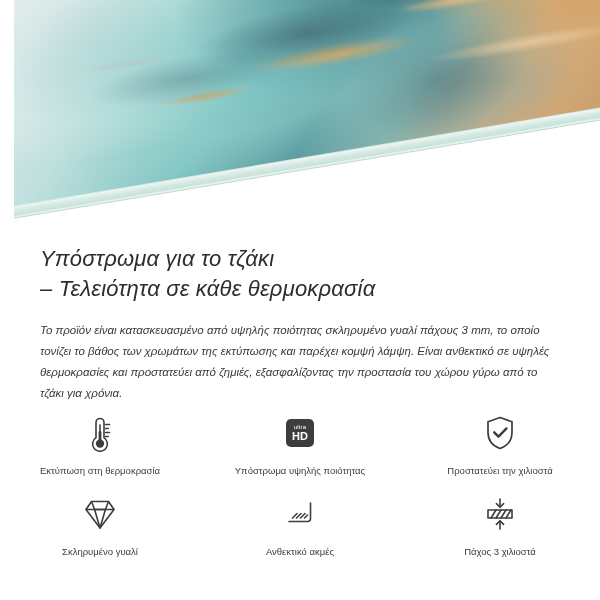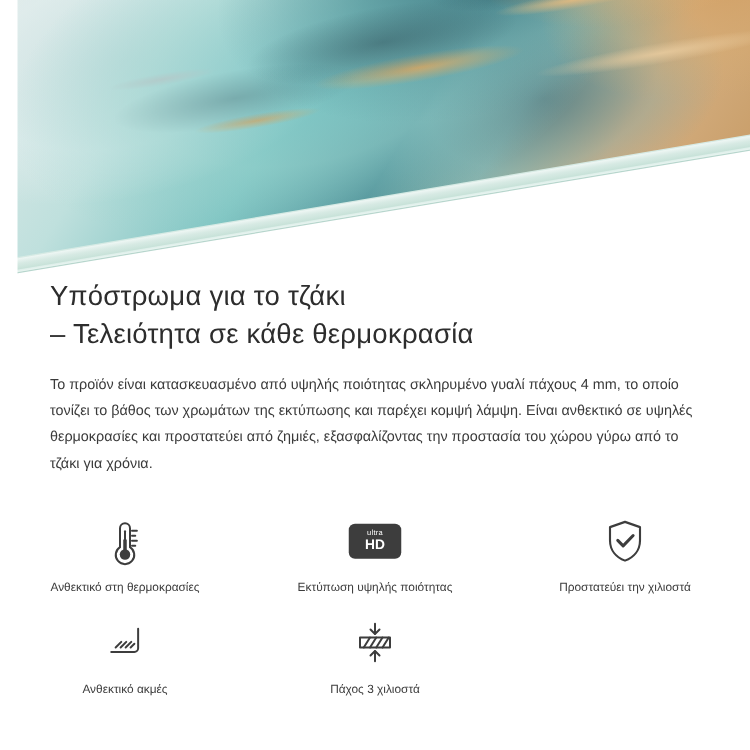--- a/index.html
+++ b/index.html
@@ -128,22 +128,23 @@
     border-radius: 50%;
   }
   .sparkle-1 { left: 505px; top: 168px; width: 30px; height: 30px; }
   .sparkle-2 { left: 536px; top: 182px; width: 18px; height: 18px; }
   .sparkle-3 { left: 521px; top: 192px; width: 12px; height: 12px; }
 
   
   .content {
     position: absolute;
     left: 0;
-    top: 206px;
-    width: 600px;
+    top: 228px;
+    width: 600px;
+    font-style: italic;
   }
   .headline {
     margin: 0;
     padding: 16px 40px 0 40px;
     font-size: 22px;
     line-height: 30px;
     font-weight: 400;
     color: #2d2d2d;
     letter-spacing: 0.2px;
   }
@@ -180,21 +181,21 @@
     justify-content: center;
   }
   .feature-label {
     margin-top: 8px;
     font-size: 9.5px;
     color: #3c3c3c;
     text-align: center;
     line-height: 13px;
   }
   .hd-badge {
-    width: 42px;
+    width: 28px;
     height: 28px;
     border-radius: 5px;
     background: #3d3d3d;
     color: #ffffff;
     display: flex;
     flex-direction: column;
     align-items: center;
     justify-content: center;
     line-height: 1;
   }
@@ -225,63 +226,76 @@
     <div class="sparkle sparkle-1"></div>
     <div class="sparkle sparkle-2"></div>
     <div class="sparkle sparkle-3"></div>
   </div>
 
   <div class="content">
     <h1 class="headline">
       <span class="l1">Υπόστρωμα για το τζάκι</span>
       <span class="l2">– Τελειότητα σε κάθε θερμοκρασία</span>
     </h1>
-    <p class="body-copy">Το προϊόν είναι κατασκευασμένο από υψηλής ποιότητας σκληρυμένο γυαλί πάχους 4 mm, το οποίο τονίζει το βάθος των χρωμάτων της εκτύπωσης και παρέχει κομψή λάμψη. Είναι ανθεκτικό σε υψηλές θερμοκρασίες και προστατεύει από ζημιές, εξασφαλίζοντας την προστασία του χώρου γύρω από το τζάκι για χρόνια.</p>
+    <p class="body-copy">Το προϊόν είναι κατασκευασμένο από υψηλής ποιότητας σκληρυμένο γυαλί πάχους 3 mm, το οποίο τονίζει το βάθος των χρωμάτων της εκτύπωσης και παρέχει κομψή λάμψη. Είναι ανθεκτικό σε υψηλές θερμοκρασίες και προστατεύει από ζημιές, εξασφαλίζοντας την προστασία του χώρου γύρω από το τζάκι για χρόνια.</p>
   </div>
 
   <div class="features">
 
     <div class="feature">
       <div class="feature-icon">
         <svg width="40" height="44" viewBox="0 0 40 44">
           <g fill="none" stroke="#3d3d3d" stroke-width="1.6" stroke-linecap="round">
             <path d="M20 7.5a4 4 0 0 1 4 4v15.2a7.4 7.4 0 1 1-8 0V11.5a4 4 0 0 1 4-4z"></path>
             <line x1="20" y1="14" x2="20" y2="29"></line>
             <line x1="25.6" y1="13.5" x2="29.5" y2="13.5"></line>
             <line x1="25.6" y1="17.5" x2="28.2" y2="17.5"></line>
             <line x1="25.6" y1="21.5" x2="29.5" y2="21.5"></line>
             <line x1="25.6" y1="25.5" x2="28.2" y2="25.5"></line>
           </g>
           <circle cx="20" cy="32.6" r="4.2" fill="#3d3d3d"></circle>
           <rect x="18.6" y="20" width="2.8" height="12" rx="1.4" fill="#3d3d3d"></rect>
         </svg>
       </div>
-      <div class="feature-label">Ανθεκτικό στη θερμοκρασίες</div>
+      <div class="feature-label">Εκτύπωση στη θερμοκρασία</div>
     </div>
 
     <div class="feature">
       <div class="feature-icon">
         <div class="hd-badge">
           <span class="ultra">ultra</span>
           <span class="hd">HD</span>
         </div>
       </div>
-      <div class="feature-label">Εκτύπωση υψηλής ποιότητας</div>
+      <div class="feature-label">Υπόστρωμα υψηλής ποιότητας</div>
     </div>
 
     <div class="feature">
       <div class="feature-icon">
         <svg width="42" height="44" viewBox="0 0 42 44">
           <path d="M21 6.5l12 4.2v10.5c0 8.2-5.1 13.8-12 16.3-6.9-2.5-12-8.1-12-16.3V10.7L21 6.5z" fill="none" stroke="#3d3d3d" stroke-width="1.7" stroke-linejoin="round"></path>
           <path d="M15.2 21.3l4.3 4.4 8-8.3" fill="none" stroke="#3d3d3d" stroke-width="2.4" stroke-linecap="round" stroke-linejoin="round"></path>
         </svg>
       </div>
       <div class="feature-label">Προστατεύει την χιλιοστά</div>
     </div>
 
+    <div class="feature">
+      <div class="feature-icon">
+        <svg width="44" height="40" viewBox="0 0 44 40">
+          <g fill="none" stroke="#3d3d3d" stroke-width="1.6" stroke-linejoin="round">
+            <path d="M8 15.5h28L22 34 8 15.5z"></path>
+            <path d="M8 15.5l5.5-8h17l5.5 8"></path>
+            <path d="M13.5 7.5L16.6 15.5 22 34l5.4-18.5 3.1-8"></path>
+            <path d="M16.6 15.5h10.8"></path>
+          </g>
+        </svg>
+      </div>
+      <div class="feature-label">Σκληρυμένο γυαλί</div>
+    </div>
 
     <div class="feature">
       <div class="feature-icon">
         <svg width="44" height="40" viewBox="0 0 44 40">
           <g fill="none" stroke="#3d3d3d" stroke-width="1.6" stroke-linecap="round">
             <path d="M11 27.5h18.5c1.6 0 3-1.3 3-3V9"></path>
             <line x1="14.5" y1="24" x2="19" y2="19.5"></line>
             <line x1="18.5" y1="24" x2="23" y2="19.5"></line>
             <line x1="22.5" y1="24" x2="27" y2="19.5"></line>
             <line x1="26.5" y1="24" x2="29.5" y2="21"></line>

